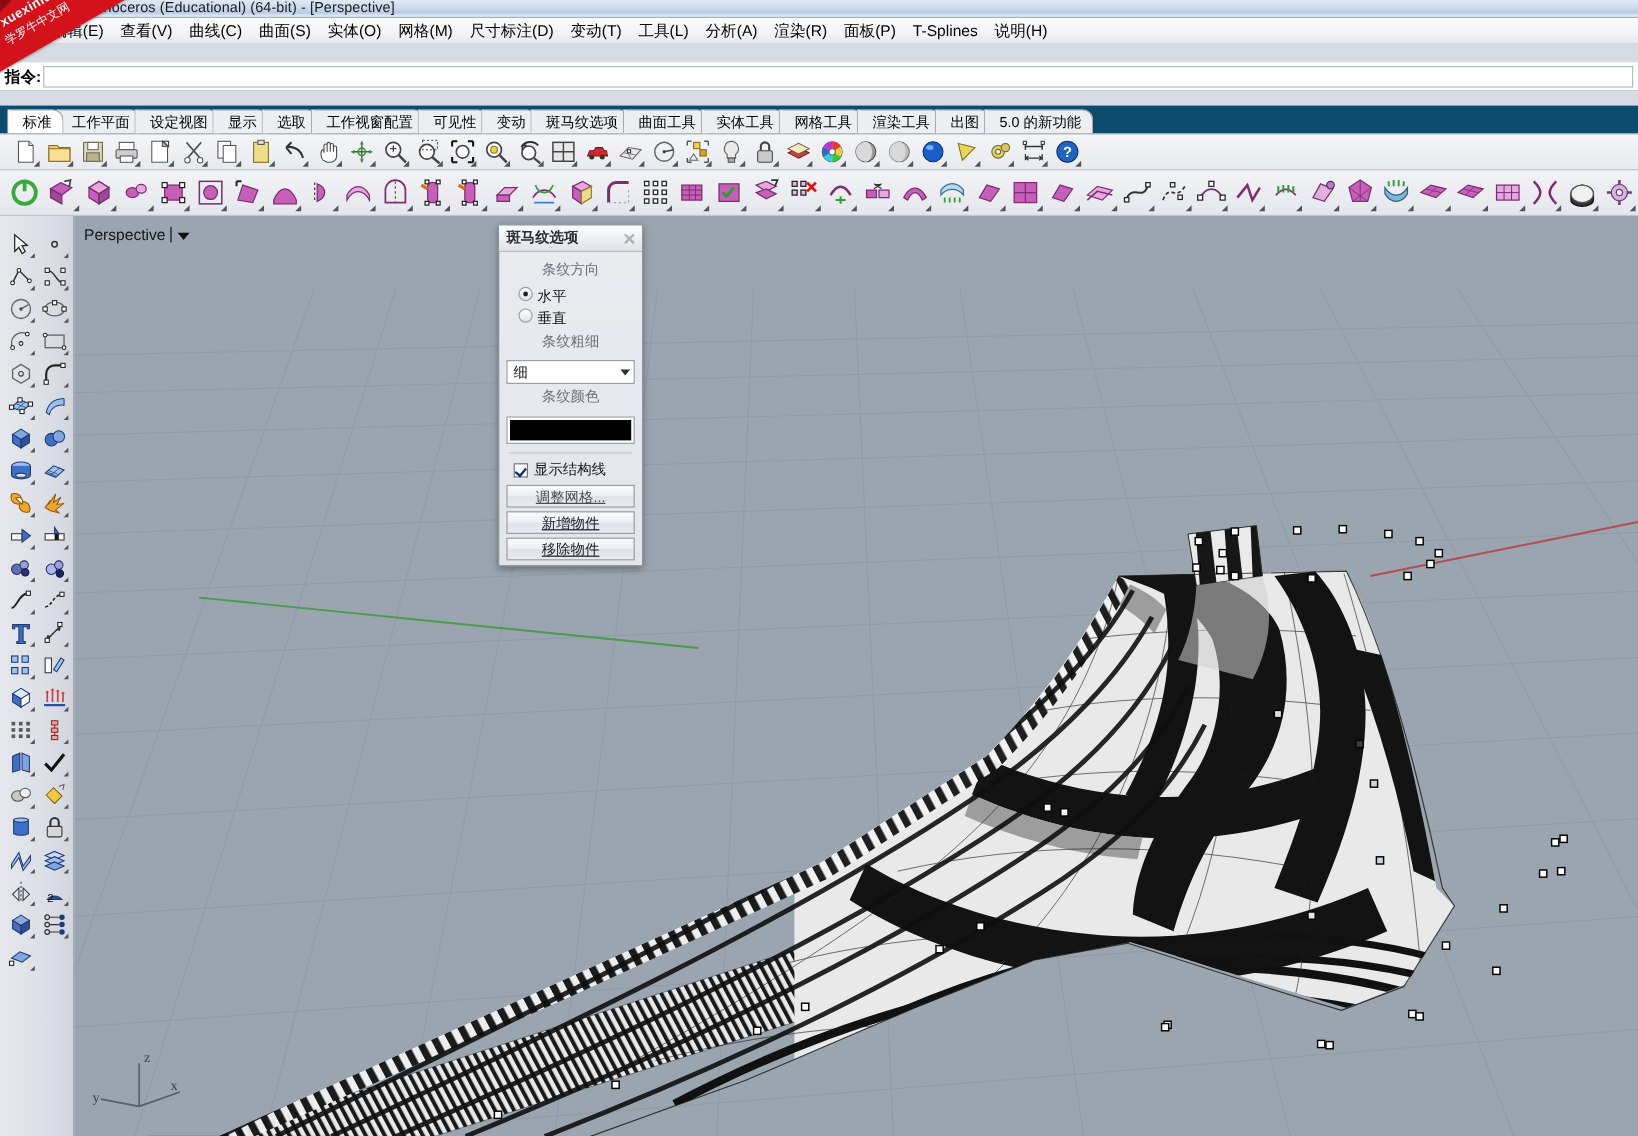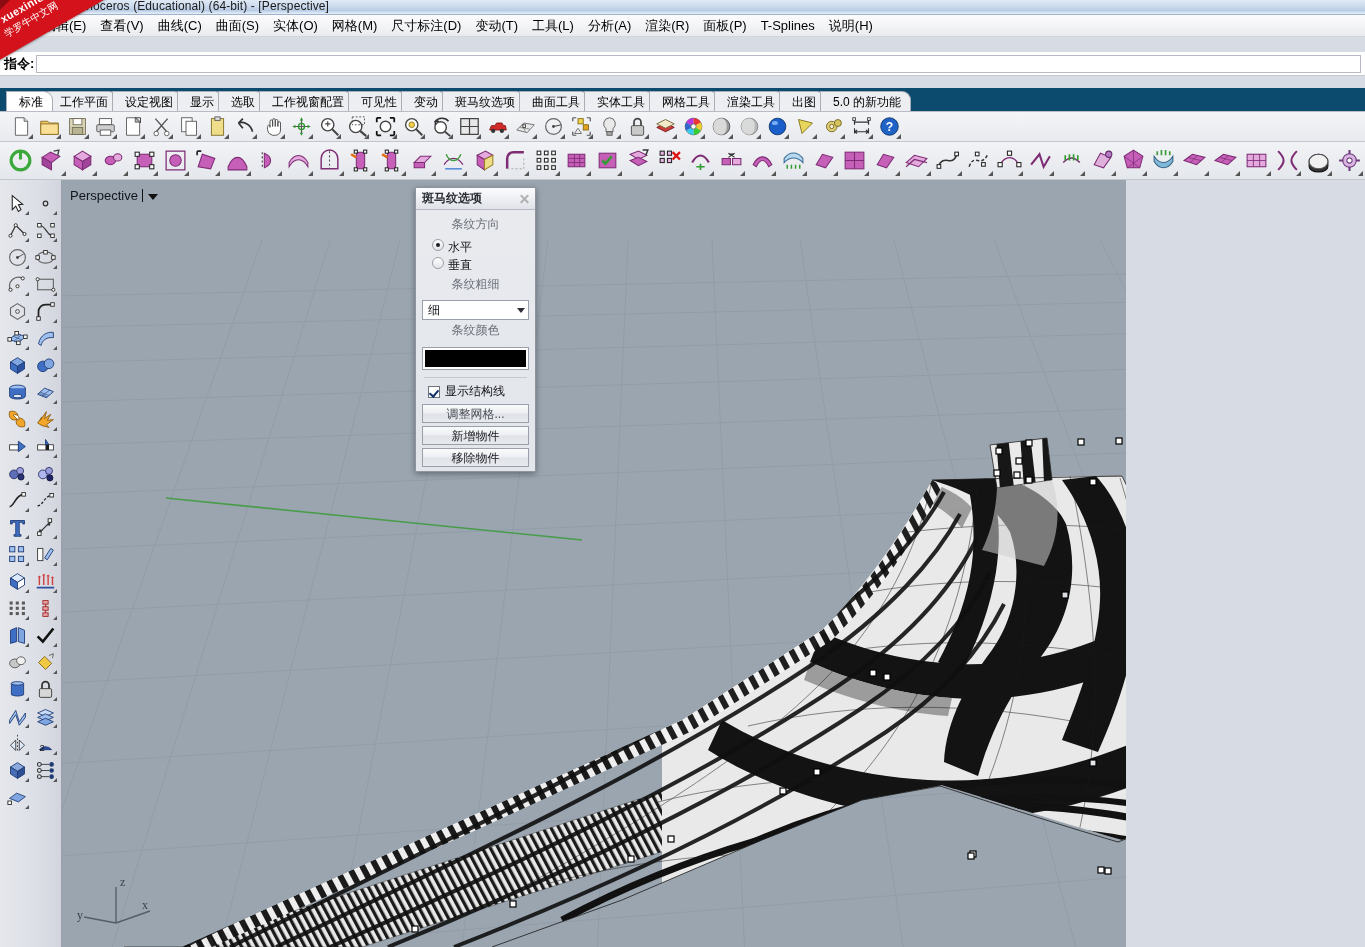--- a/index.html
+++ b/index.html
@@ -139,21 +139,21 @@
   .sbtn .flag {
     position: absolute; right: 2px; bottom: 2px;
     width: 0; height: 0;
     border-left: 4px solid transparent;
     border-bottom: 4px solid #555;
   }
 
   
   .viewport {
     position: absolute; left: 62px; top: 180px;
-    width: 1064px; height: 767px;
+    width: 1303px; height: 767px;
     background: #9aa5b0;
     overflow: hidden;
   }
   .vp-label {
     position: absolute; left: 8px; top: 8px;
     font-size: 13px; color: #13151a;
     display: flex; align-items: center; gap: 4px;
     z-index: 40;
     cursor: default;
   }
@@ -249,20 +249,21 @@
     border: solid #15306e; border-width: 0 2px 2px 0;
     transform: rotate(40deg);
   }
   .dlg-btn {
     display: block; width: 100%; height: 19px; margin: 3px 0;
     background: linear-gradient(to bottom, #fafbfc 0%, #eceef2 48%, #dfe2e8 52%, #e8eaee 100%);
     border: 1px solid #9aa0a9;
     font-size: 12px; color: #1a1c21;
     font-family: "Liberation Sans", sans-serif;
     cursor: default;
+    text-decoration: underline;
   }
   .dlg-btn.dim { color: #4a4d54; }
 
   
   .watermark {
     position: absolute; left: -42px; top: -26px;
     width: 150px; height: 62px;
     background: #d4121c;
     transform: rotate(-30deg);
     z-index: 900;

